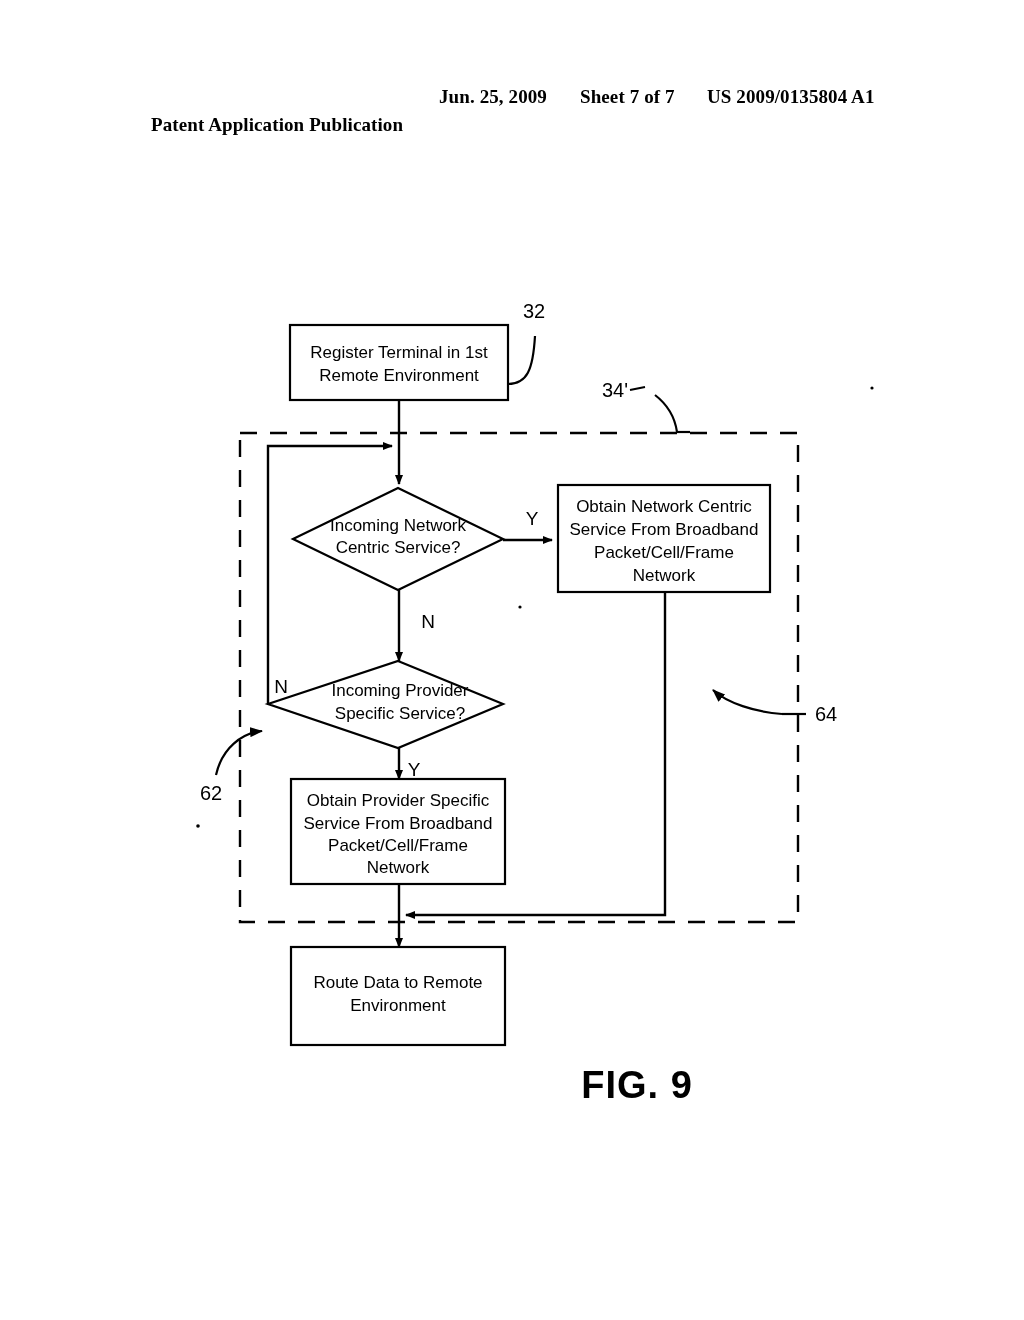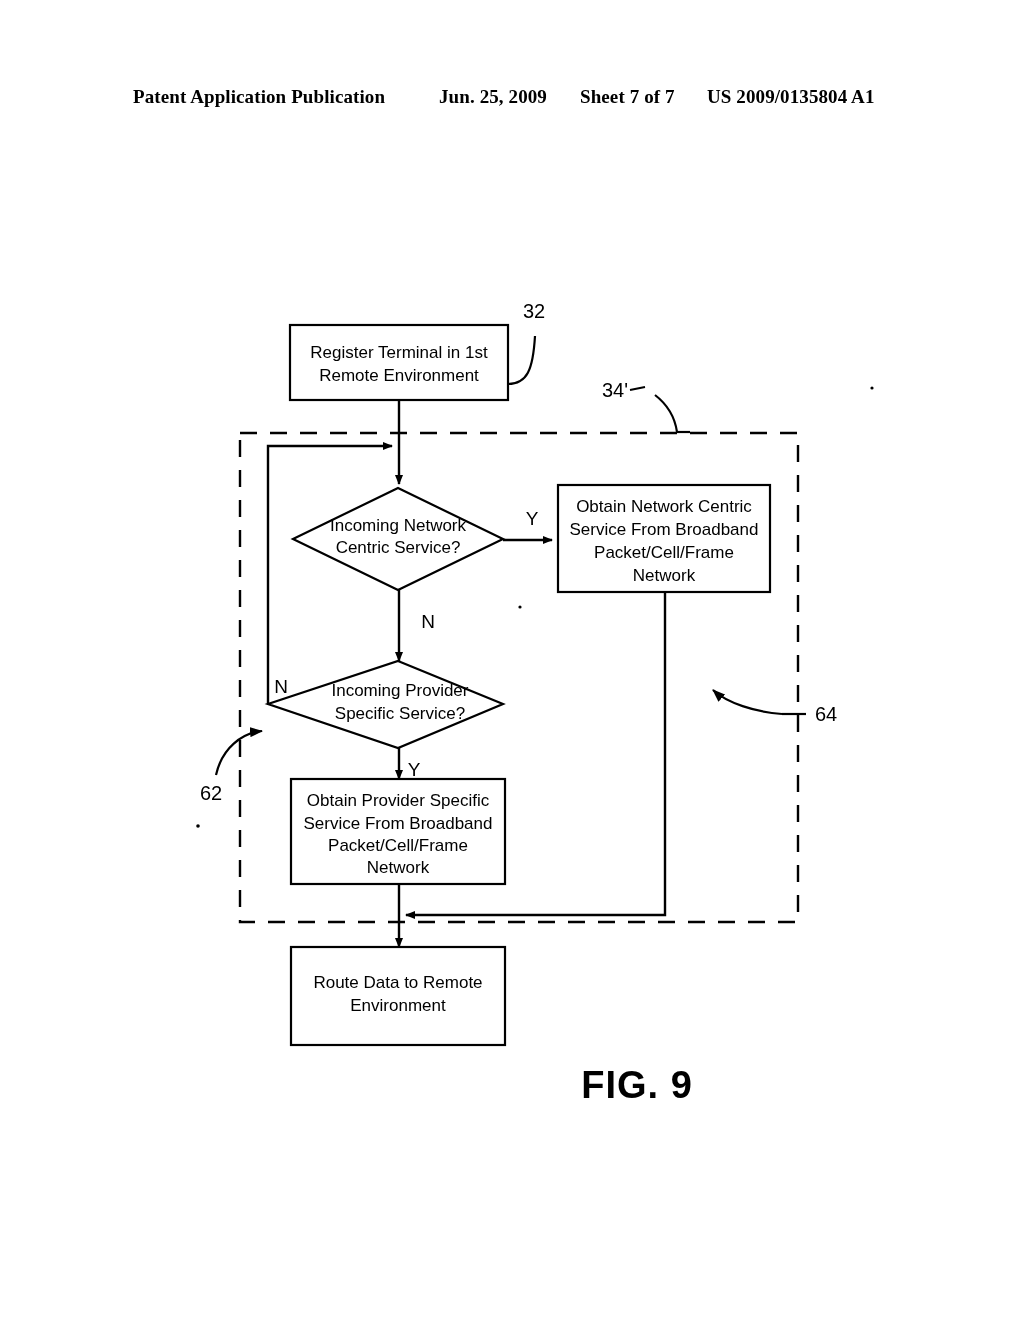--- a/index.html
+++ b/index.html
@@ -24,21 +24,21 @@
     width: 1024px;
     height: 28px;
     display: flex;
     align-items: baseline;
     font-family: "Liberation Serif", serif;
     font-weight: bold;
     font-size: 19px;
     letter-spacing: 0.1px;
     white-space: nowrap;
   }
-  .hdr-pub   { position: absolute; left: 133px; }
+  .hdr-pub   { position: absolute; left: 151px; margin-top: 28px; }
   .hdr-date  { position: absolute; left: 439px; }
   .hdr-sheet { position: absolute; left: 580px; }
   .hdr-num   { position: absolute; left: 707px; }
 
   
   .figure-wrap {
     position: absolute;
     top: 0;
     left: 0;
     width: 1024px;

